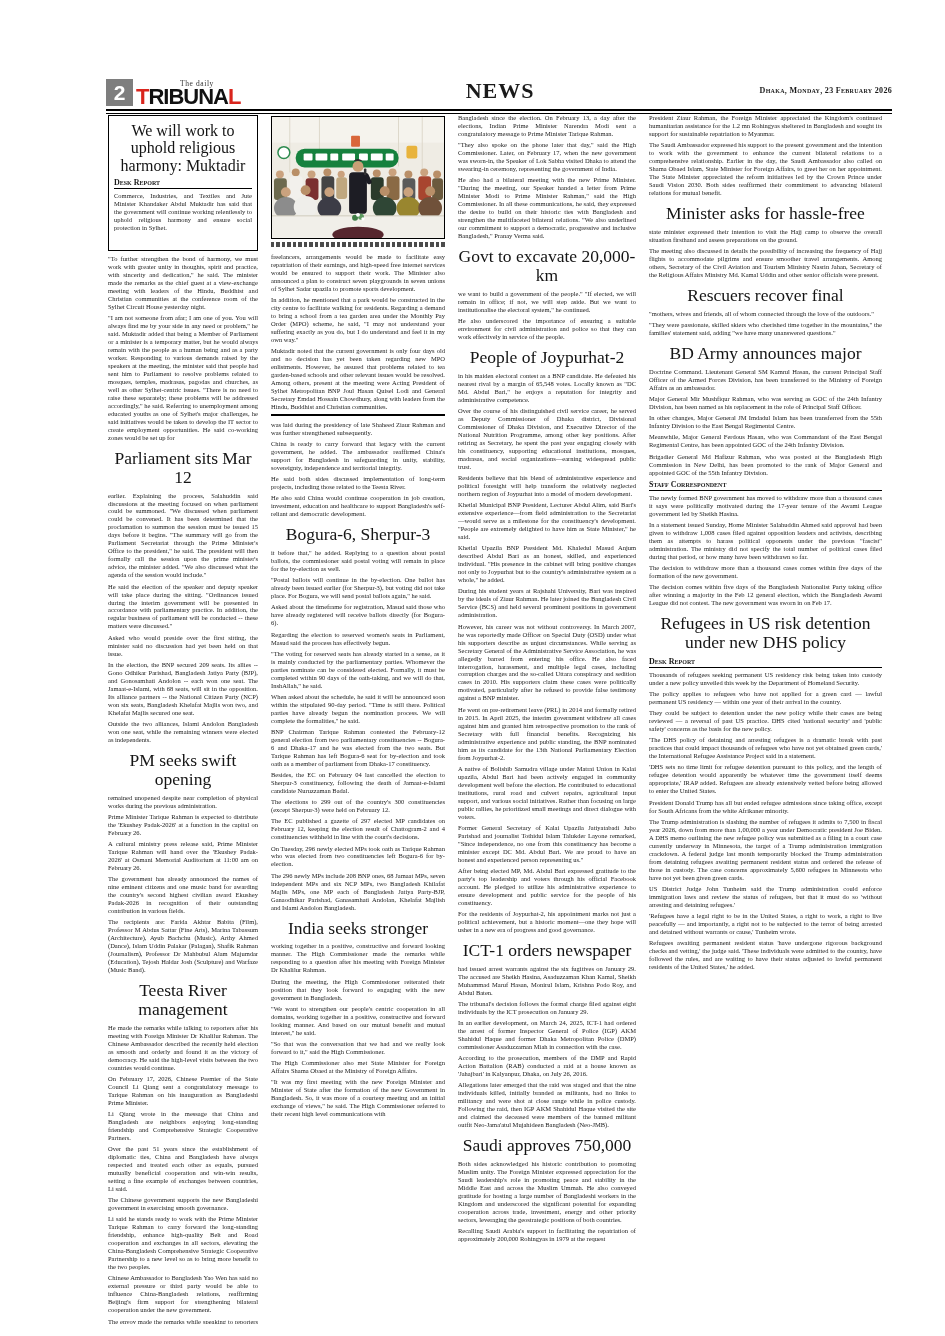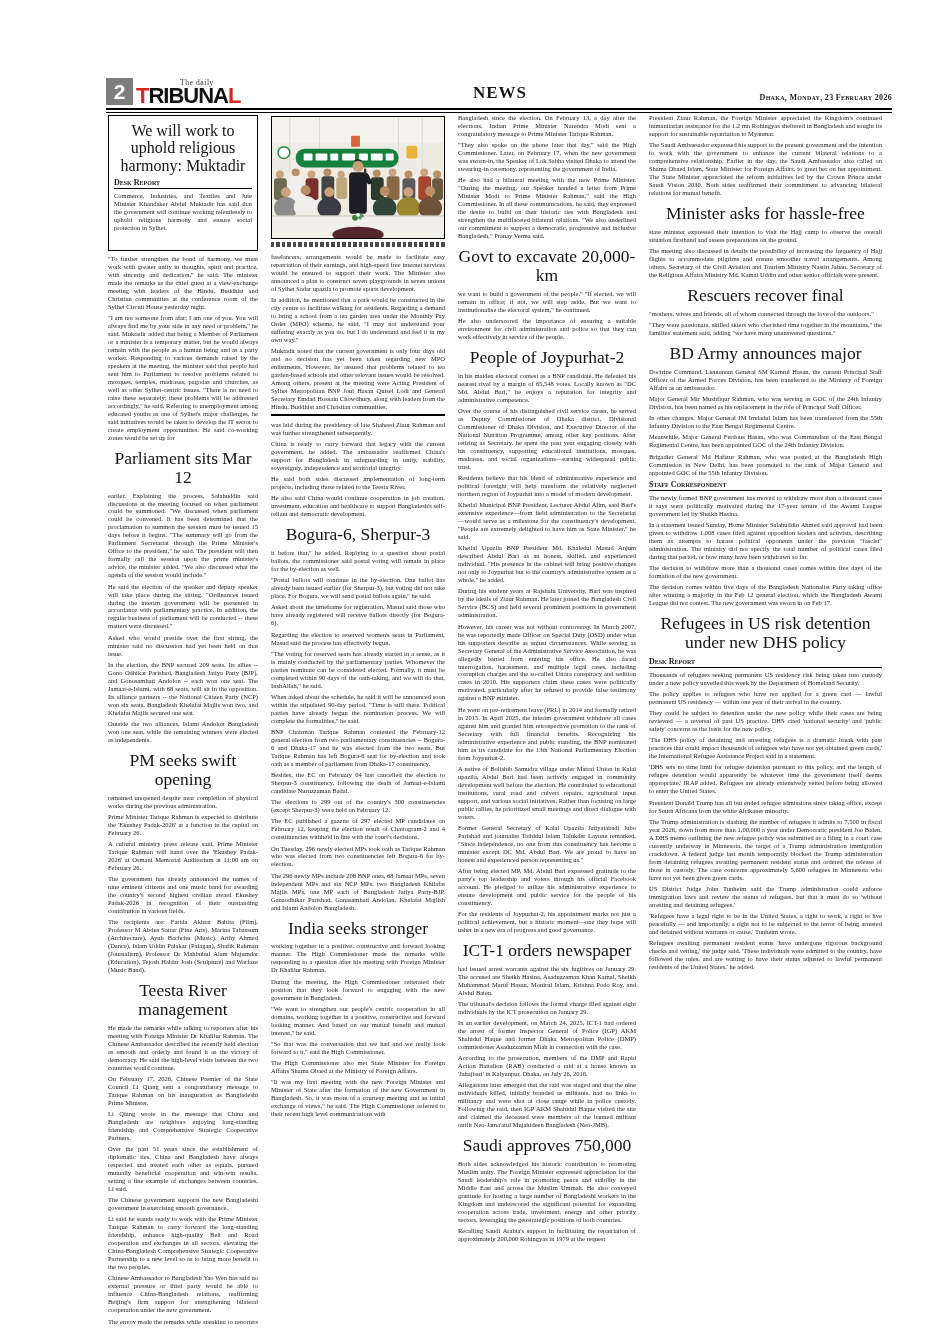--- a/index.html
+++ b/index.html
@@ -12,24 +12,24 @@
   .header-row { display:flex; align-items:flex-end; }
   .pageno { width:27px; height:27px; background:#7e7e7e; color:#fff;
             font-family:"Liberation Sans", sans-serif; font-weight:bold;
             font-size:21px; display:flex; align-items:center; justify-content:center; }
   .masthead-block { margin-left:3px; }
   .the-daily { font-family:Liberation Serif, serif; font-size:7.5px;
                color:#333; margin-left:44px; letter-spacing:.6px; }
   .masthead { font-family:"Liberation Sans", sans-serif; font-weight:700;
               font-size:22px; line-height:.82; letter-spacing:-1px; color:#111; }
   .masthead .red { color:#d9251d; }
-  .section-title { flex:1; text-align:center; font-size:17px; font-weight:700;
+  .section-title { flex:1; text-align:center; font-size:22px; font-weight:700;
                    letter-spacing:1px; margin-bottom:2px; }
   .dateline { font-size:8px; font-weight:700; font-variant:small-caps;
-              letter-spacing:.3px; margin-bottom:3px; white-space:nowrap; }
+              letter-spacing:.3px; margin-bottom:11px; white-space:nowrap; }
   .header-rule { margin-top:3px; border-top:2.5px solid #000; border-bottom:1px solid #000; height:2px; }
 
   
   .grid { position:absolute; left:108px; top:114px; width:774px; height:1210px;
           display:grid; grid-template-columns:150px 174px 178px 1fr;
           column-gap:13px; overflow:hidden; }
   .col { overflow:hidden; }
 
   .article { margin:0; }
   .headline { font-size:17.5px; font-weight:400; text-align:center;

